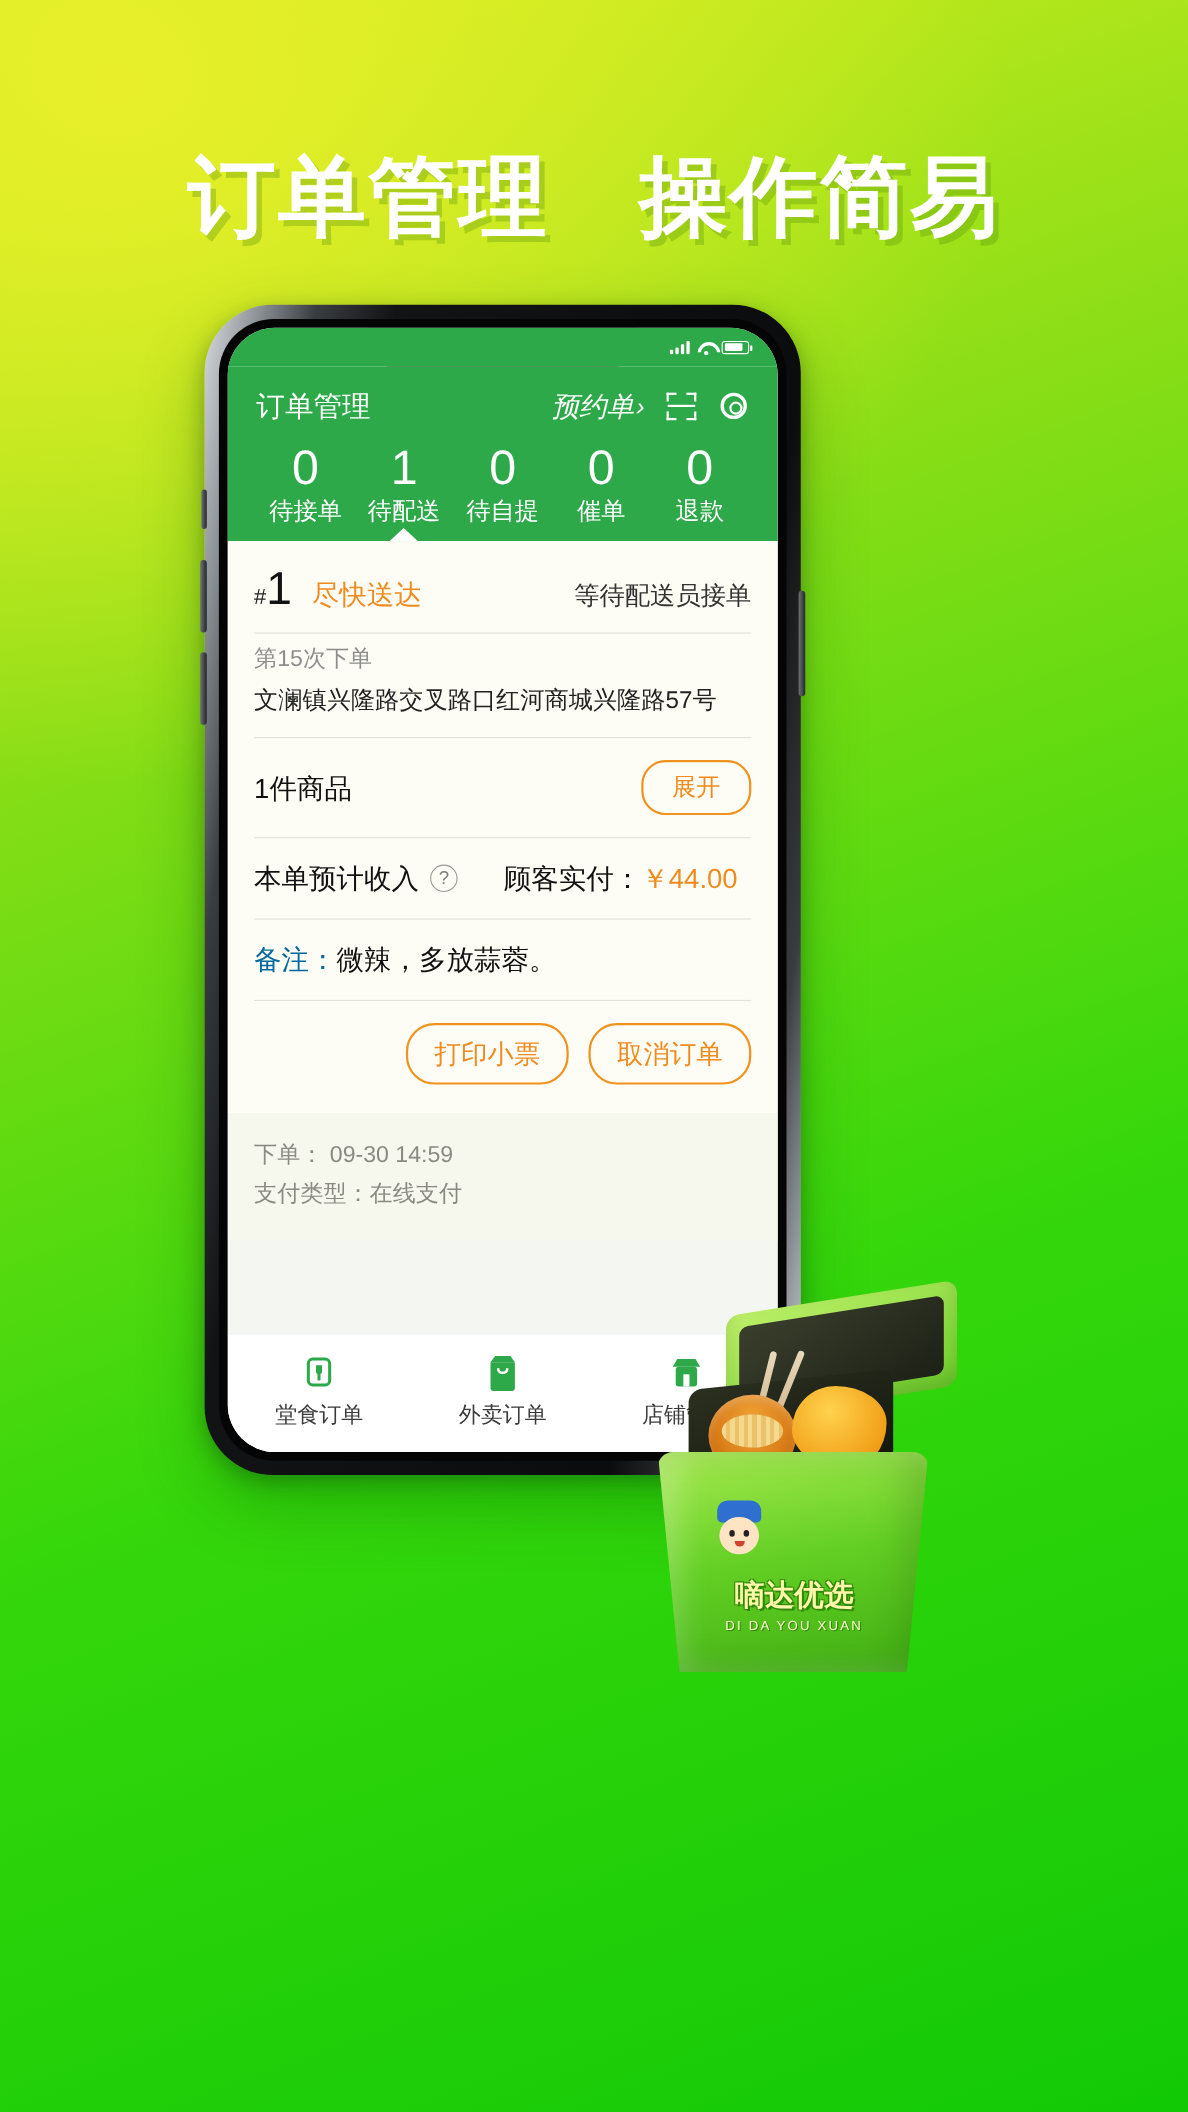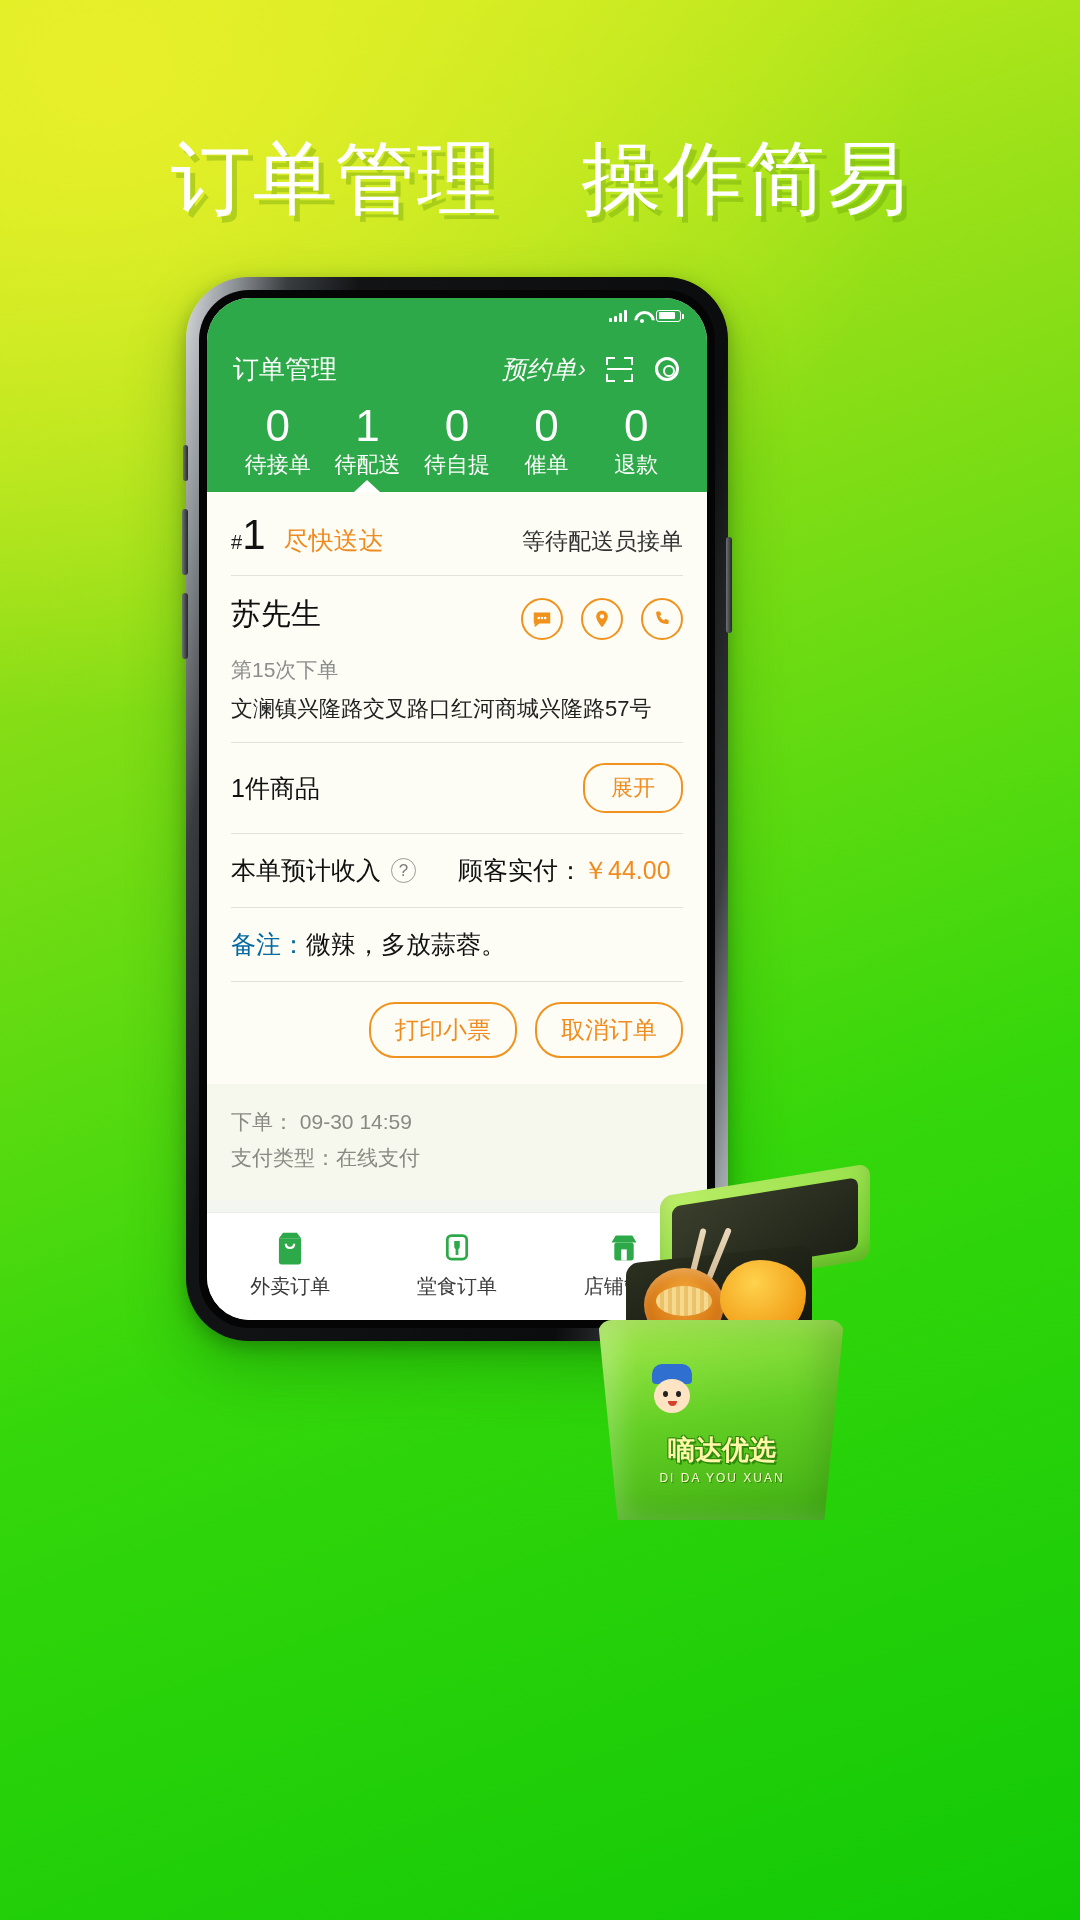--- a/index.html
+++ b/index.html
@@ -12,21 +12,21 @@
     position: relative;
     background:
       radial-gradient(ellipse 1400px 1100px at 10% 4%, #e8ef2a 0%, rgba(232,239,42,0) 58%),
       linear-gradient(160deg, #d6ee1f 0%, #8ede17 28%, #35d70b 62%, #12c906 100%);
   }
 
   
   .headline {
     position: absolute; top: 126px; left: 0; width: 1080px;
     text-align: center;
-    font-size: 80px; font-weight: normal; color: #ffffff;
+    font-size: 80px; font-weight: bold; color: #ffffff;
     letter-spacing: 2px;
     text-shadow: 5px 6px 0 rgba(90,150,10,0.33);
   }
   .headline .gap { display: inline-block; width: 34px; }
 
   
   .phone {
     position: absolute; left: 186px; top: 277px;
     width: 542px; height: 1064px;
     border-radius: 62px;
@@ -303,46 +303,20 @@
         <div class="card">
 
           <div class="row-head">
             <span class="hash">#</span>
             <span class="idx">1</span>
             <span class="urgent">尽快送达</span>
             <span class="wait">等待配送员接单</span>
           </div>
           <div class="hr"></div>
 
-          <div class="cust">
-            <div>
-              <div class="cust-name">苏先生</div>
-            </div>
-            <div class="cust-actions">
-              <div class="circ">
-                <svg width="22" height="22" viewBox="0 0 24 24">
-                  <path d="M3 5h18v12H9l-5 4v-4H3z" fill="#f0921e"></path>
-                  <circle cx="8.5" cy="11" r="1.4" fill="#fff"></circle>
-                  <circle cx="12" cy="11" r="1.4" fill="#fff"></circle>
-                  <circle cx="15.5" cy="11" r="1.4" fill="#fff"></circle>
-                </svg>
-              </div>
-              <div class="circ">
-                <svg width="20" height="22" viewBox="0 0 24 24">
-                  <path d="M12 2C8 2 5 5 5 9c0 5 7 13 7 13s7-8 7-13c0-4-3-7-7-7z" fill="#f0921e"></path>
-                  <circle cx="12" cy="9" r="2.6" fill="#fff"></circle>
-                </svg>
-              </div>
-              <div class="circ">
-                <svg width="20" height="20" viewBox="0 0 24 24">
-                  <path d="M6.6 3h3l1.6 4-2 1.5a12 12 0 0 0 5.3 5.3l1.5-2 4 1.6v3c0 1-.8 1.8-1.8 1.7C9.8 17.6 6.4 14.2 4.9 4.8 4.8 3.8 5.6 3 6.6 3z" fill="#f0921e"></path>
-                </svg>
-              </div>
-            </div>
-          </div>
           <div class="times">第15次下单</div>
           <div class="addr">文澜镇兴隆路交叉路口红河商城兴隆路57号</div>
           <div class="hr"></div>
 
           <div class="goods">
             <span class="goods-txt">1件商品</span>
             <span class="expand">展开</span>
           </div>
           <div class="hr"></div>
 
@@ -366,39 +340,39 @@
           </div>
         </div>
 
         <div class="meta">
           <div>下单： 09-30  14:59</div>
           <div>支付类型：在线支付</div>
         </div>
       </div>
 
       <div class="nav">
+        <div class="nav-item">
+          <div class="nav-ic">
+            <svg width="34" height="36" viewBox="0 0 24 26">
+              <rect x="5" y="4" width="14" height="17" rx="3" fill="none" stroke="#2ea949" stroke-width="2"></rect>
+              <path d="M10 8h4v4a2 2 0 0 1-4 0z" fill="#2ea949"></path>
+              <rect x="11" y="13" width="2" height="5" fill="#2ea949"></rect>
+            </svg>
+          </div>
+          <span class="nav-lbl">堂食订单</span>
+        </div>
         <div class="nav-item">
           <div class="nav-ic">
             <svg width="34" height="36" viewBox="0 0 24 26">
               <path d="M4 6h16v17a2 2 0 0 1-2 2H6a2 2 0 0 1-2-2z" fill="#2ea949"></path>
               <path d="M4 6l3-4h10l3 4z" fill="#2ea949"></path>
               <path d="M9 10c0 2 1.4 3 3 3s3-1 3-3" stroke="#fff" stroke-width="1.6" fill="none"></path>
             </svg>
           </div>
           <span class="nav-lbl">外卖订单</span>
-        </div>
-        <div class="nav-item">
-          <div class="nav-ic">
-            <svg width="34" height="36" viewBox="0 0 24 26">
-              <rect x="5" y="4" width="14" height="17" rx="3" fill="none" stroke="#2ea949" stroke-width="2"></rect>
-              <path d="M10 8h4v4a2 2 0 0 1-4 0z" fill="#2ea949"></path>
-              <rect x="11" y="13" width="2" height="5" fill="#2ea949"></rect>
-            </svg>
-          </div>
-          <span class="nav-lbl">堂食订单</span>
         </div>
         <div class="nav-item">
           <div class="nav-ic">
             <svg width="34" height="36" viewBox="0 0 24 26">
               <path d="M3 9l3-5h12l3 5z" fill="#2ea949"></path>
               <rect x="5" y="9" width="14" height="13" rx="2" fill="#2ea949"></rect>
               <rect x="10" y="14" width="4" height="8" fill="#fff"></rect>
             </svg>
           </div>
           <span class="nav-lbl">店铺管理</span>

